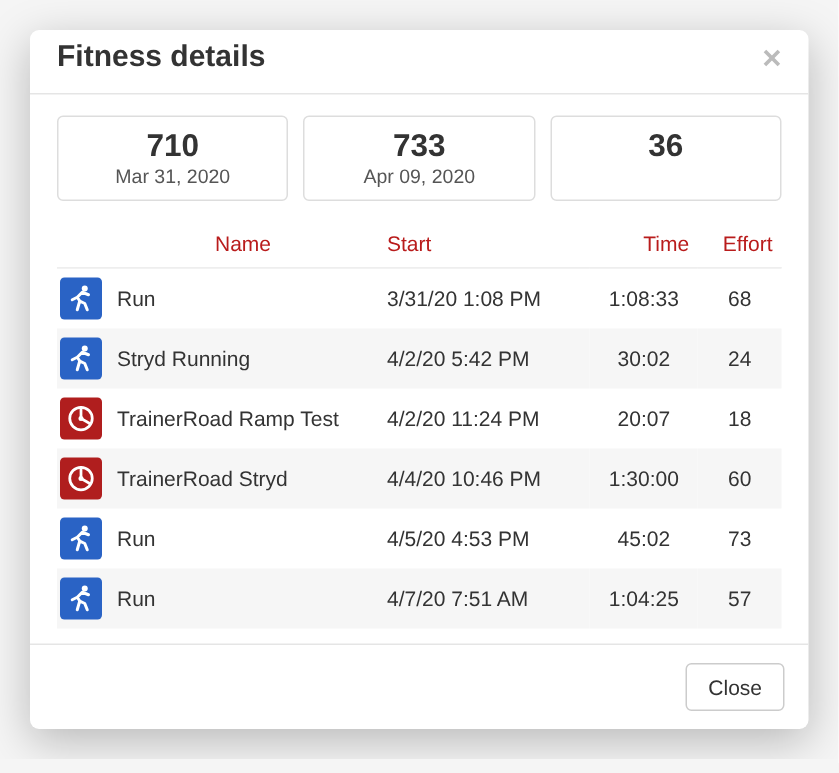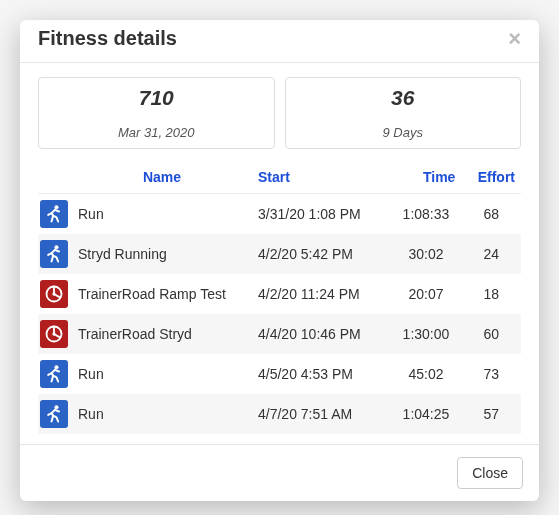--- a/index.html
+++ b/index.html
@@ -43,41 +43,40 @@
     display: flex;
     gap: 10px;
     margin-bottom: 12px;
   }
   .stat-box {
     flex: 1;
     border: 1px solid #ddd;
     border-radius: 4px;
     text-align: center;
     padding: 8px 6px;
-    font-style: italic;
   }
   .stat-value {
     font-size: 21px;
     font-weight: 700;
     color: #333;
   }
   .stat-label {
     font-size: 13px;
     color: #555;
-    margin-top: 15px;
+    margin-top: 0;
   }
   table {
     width: 100%;
     border-collapse: collapse;
     font-size: 14px;
   }
   thead th {
     text-align: left;
-    font-weight: 700;
-    color: #1d4ed8;
+    font-weight: 400;
+    color: #b91c1c;
     padding: 8px 6px;
     border-bottom: 1px solid #eee;
   }
   th.col-name { text-align: center; width: 180px; }
   th.col-time, th.col-effort { text-align: right; }
   tbody tr:nth-child(even) { background: #f6f6f6; }
   tbody td {
     padding: 6px 6px;
     vertical-align: middle;
     border: none;
@@ -122,22 +121,25 @@
   </div>
 
   <div class="modal-body">
 
     <div class="stats-row">
       <div class="stat-box">
         <div class="stat-value">710</div>
         <div class="stat-label">Mar 31, 2020</div>
       </div>
       <div class="stat-box">
+        <div class="stat-value">733</div>
+        <div class="stat-label">Apr 09, 2020</div>
+      </div>
+      <div class="stat-box">
         <div class="stat-value">36</div>
-        <div class="stat-label">9 Days</div>
       </div>
     </div>
 
     <table>
       <thead>
         <tr>
           <th class="col-icon"></th>
           <th class="col-name">Name</th>
           <th class="col-start">Start</th>
           <th class="col-time">Time</th>

